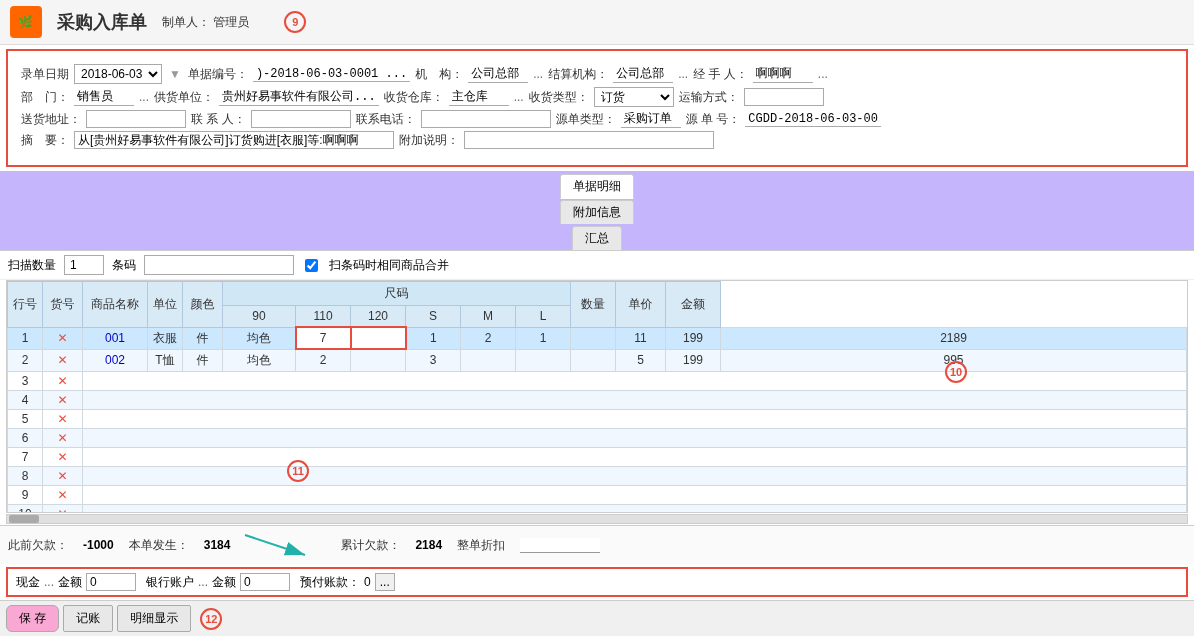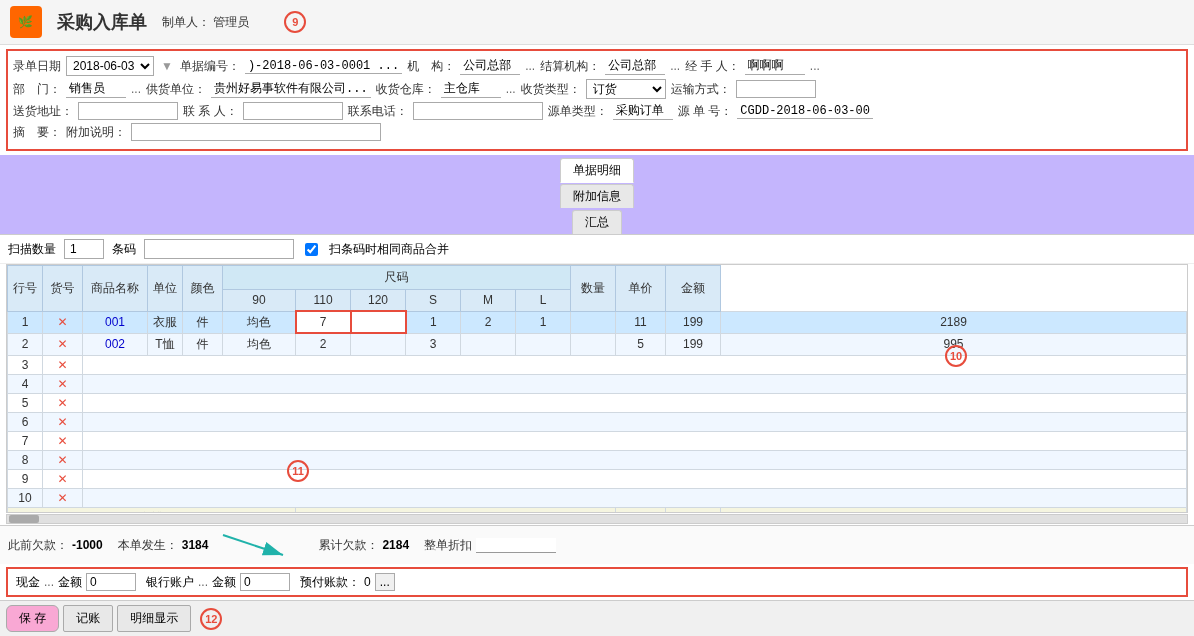--- a/index.html
+++ b/index.html
@@ -8,21 +8,21 @@
     .main-container { width: 1194px; height: 636px; background: #fff; display: flex; flex-direction: column; }
     
     
     .header { background: #f5f5f5; padding: 6px 10px; display: flex; align-items: center; gap: 15px; border-bottom: 1px solid #ddd; }
     .header-logo { width: 32px; height: 32px; background: #ff6600; border-radius: 4px; display: flex; align-items: center; justify-content: center; color: white; font-size: 18px; font-weight: bold; }
     .header-title { font-size: 18px; font-weight: bold; color: #333; }
     .header-creator { font-size: 12px; color: #333; }
     .circle-badge { width: 22px; height: 22px; border-radius: 50%; border: 2px solid #e74c3c; color: #e74c3c; display: flex; align-items: center; justify-content: center; font-size: 11px; font-weight: bold; margin-left: 20px; }
     
     
-    .form-area { border: 2px solid #e74c3c; margin: 4px 6px; padding: 5px; background: #fff; }
+    .form-area { border: 2px solid #e74c3c; margin: 4px 6px; padding: 13px; background: #fff; }
     .form-row { display: flex; align-items: center; margin-bottom: 3px; gap: 5px; flex-wrap: nowrap; }
     .form-label { color: #333; white-space: nowrap; min-width: fit-content; }
     .form-value { color: #000; white-space: nowrap; border-bottom: 1px solid #aaa; min-width: 60px; padding: 0 3px; }
     .form-value-long { min-width: 120px; font-family: Liberation Mono, monospace; }
     .form-sep { color: #999; margin: 0 2px; }
     .form-select { color: #000; border: 1px solid #aaa; background: #fff; padding: 1px 2px; min-width: 80px; }
     .form-input { border: 1px solid #aaa; padding: 1px 3px; min-width: 80px; }
     .dots { color: #666; }
     
     
@@ -45,21 +45,21 @@
     tr.odd-row { background: #fff; }
     tr.highlight { background: #cce8ff; }
     tr.total-row { background: #f5f5e0; font-weight: bold; }
     .size-group-header { background: #d0e8f5; }
     
     
     .cell-red-border { border: 2px solid #e74c3c !important; background: #fff; }
     
     
     .summary-bar { display: flex; align-items: center; padding: 4px 8px; background: #fafafa; border-top: 1px solid #ccc; gap: 15px; font-size: 12px; }
-    .summary-item { display: flex; align-items: center; gap: 4px; }
+    .summary-item { display: flex; align-items: center; gap: 15px; }
     .summary-label { color: #333; }
     .summary-value { color: #000; font-weight: bold; }
     
     
     .payment-row { border: 2px solid #e74c3c; margin: 3px 6px; padding: 4px 8px; display: flex; align-items: center; gap: 10px; background: #fff; }
     .payment-item { display: flex; align-items: center; gap: 4px; }
     .payment-dots { color: #666; cursor: pointer; }
     
     
     .action-bar { display: flex; align-items: center; padding: 4px 6px; gap: 4px; background: #f0f0f0; border-top: 1px solid #ccc; }
@@ -138,20 +138,21 @@
       <span class="form-label">联系电话：</span>
       <input class="form-input" style="width: 130px;">
       <span class="form-label">源单类型：</span>
       <span class="form-value">采购订单</span>
       <span class="form-label">源 单 号：</span>
       <span class="form-value form-value-long">CGDD-2018-06-03-00</span>
     </div>
 
     <div class="form-row">
       <span class="form-label">摘　要：</span>
+      <input class="form-input" style="width: 320px;" value="从[贵州好易事软件有限公司]订货购进[衣服]等:啊啊啊">
       <span class="form-label">附加说明：</span>
       <input class="form-input" style="width: 250px;">
     </div>
   </div>
 
   <div class="tab-bar">
     <div class="tab active">单据明细</div>
     <div class="tab">附加信息</div>
     <div class="tab">汇总</div>
   </div>

